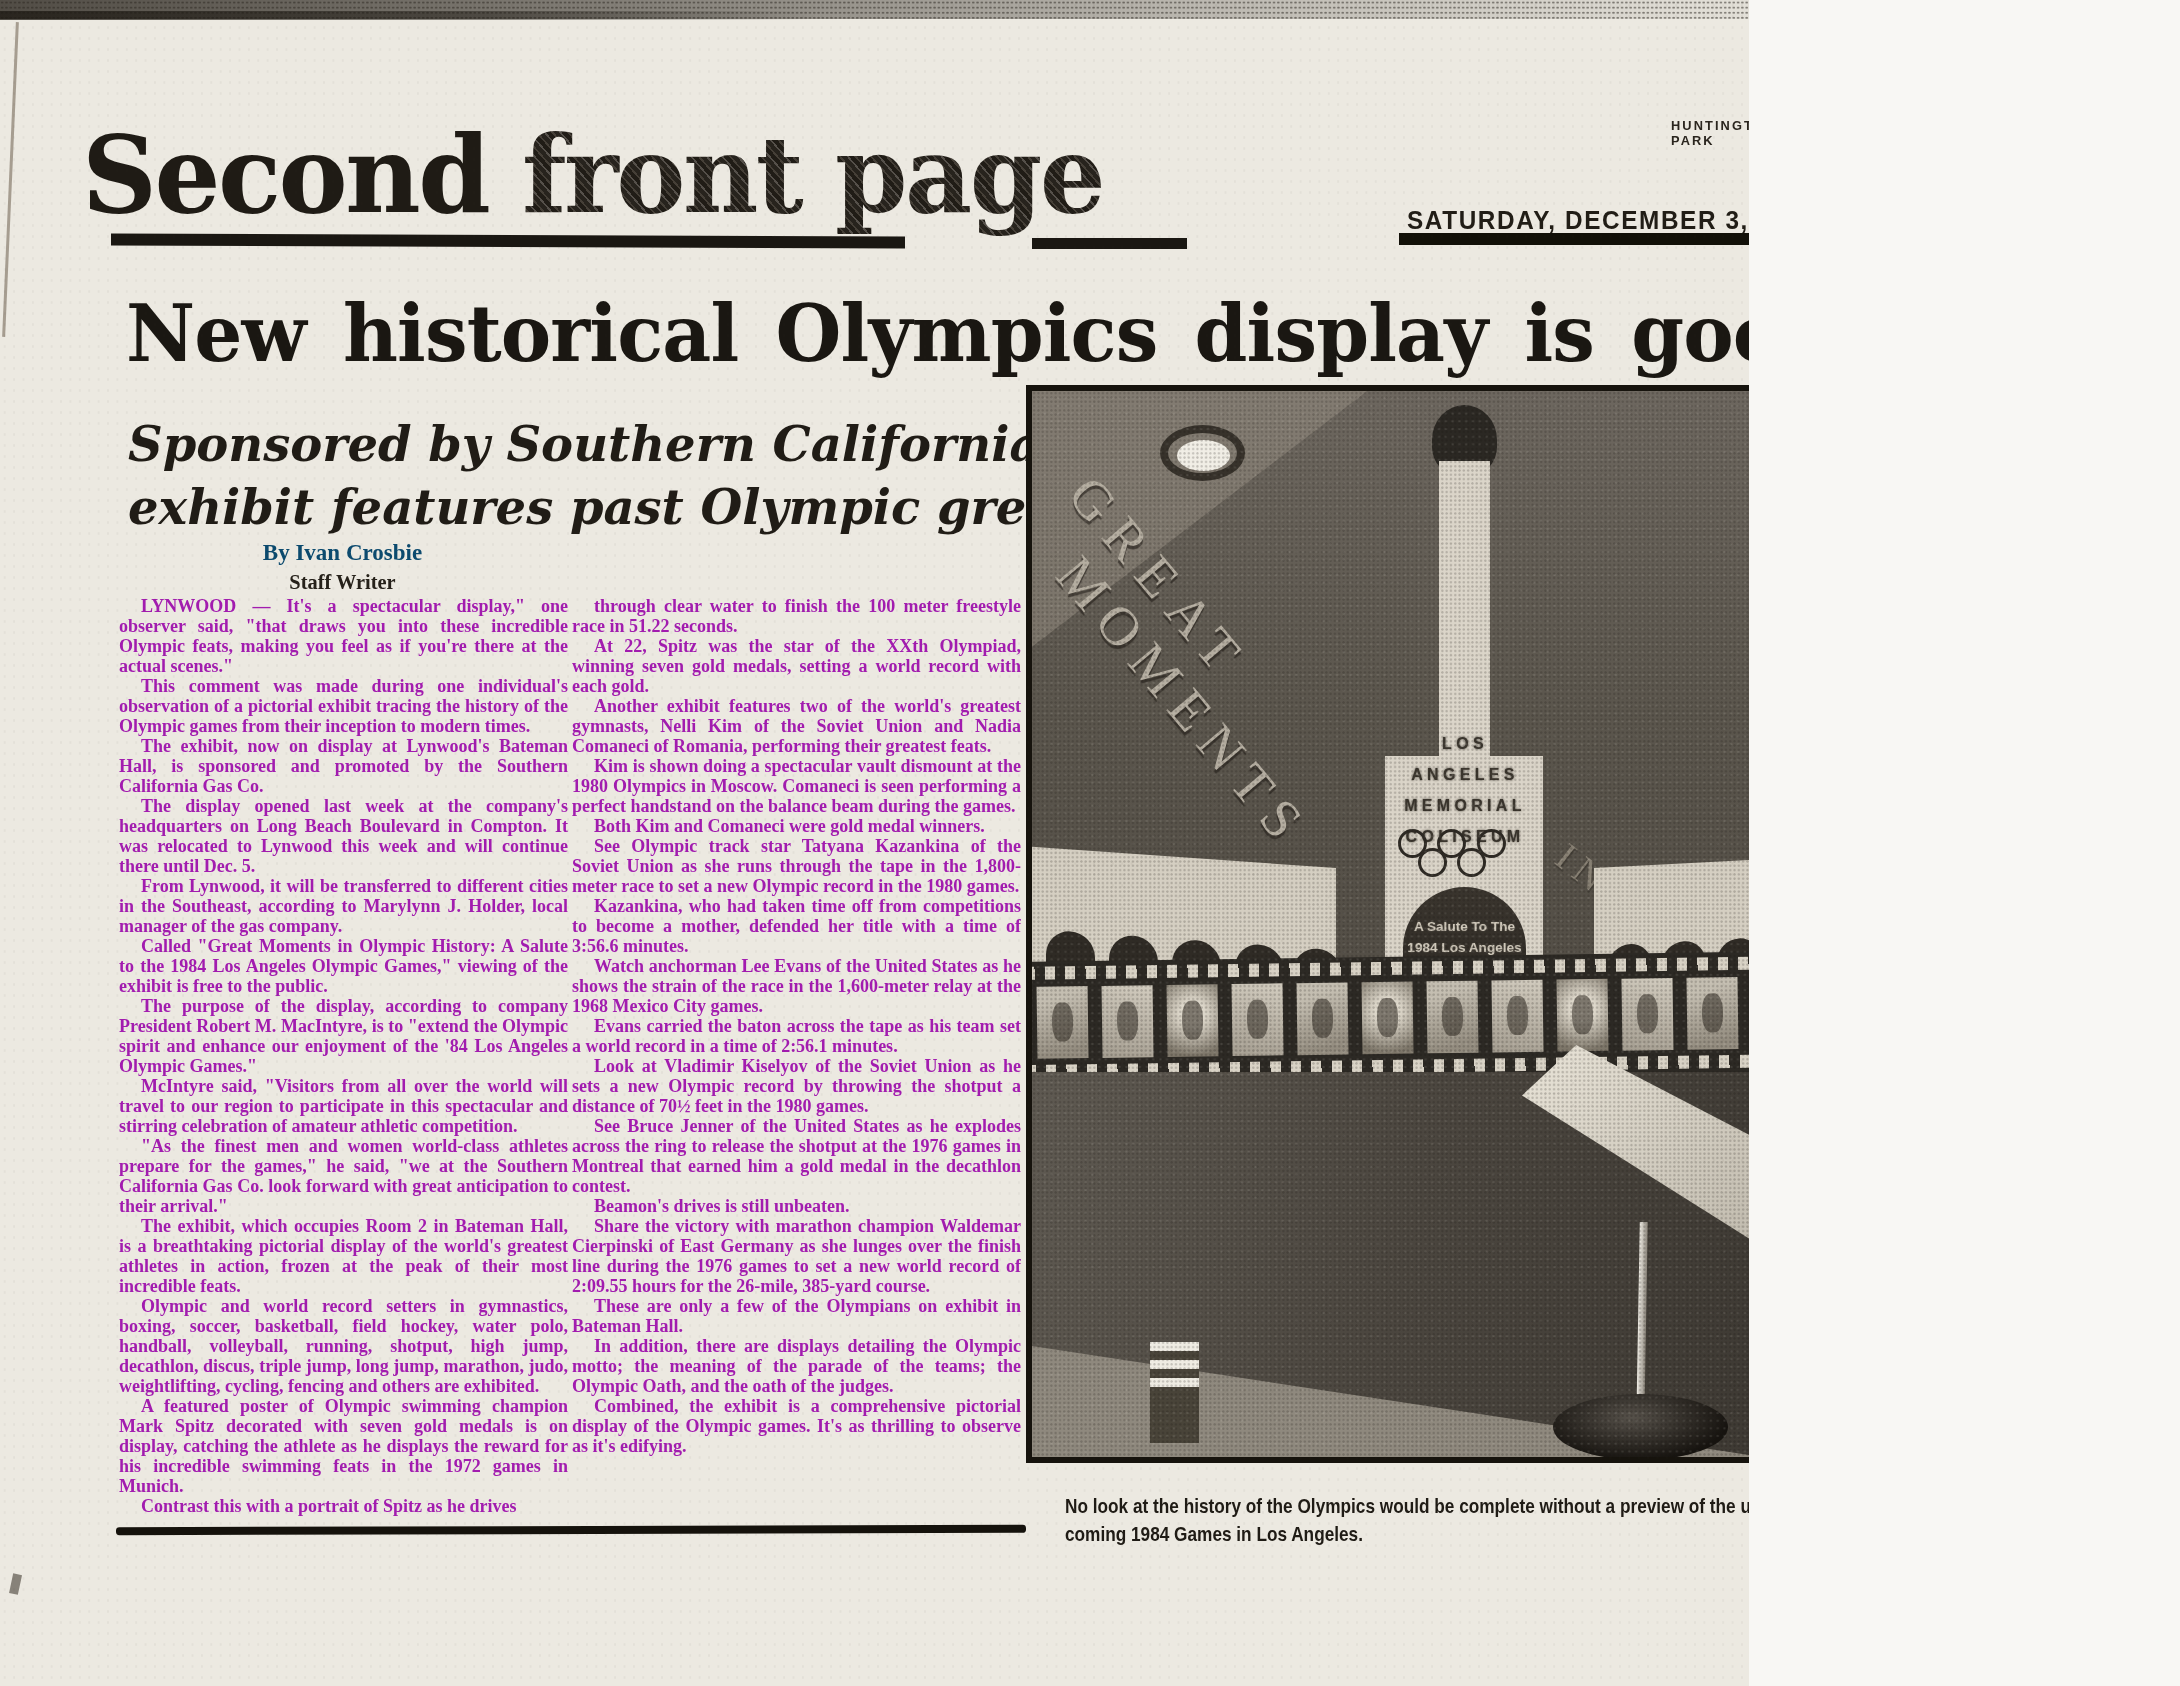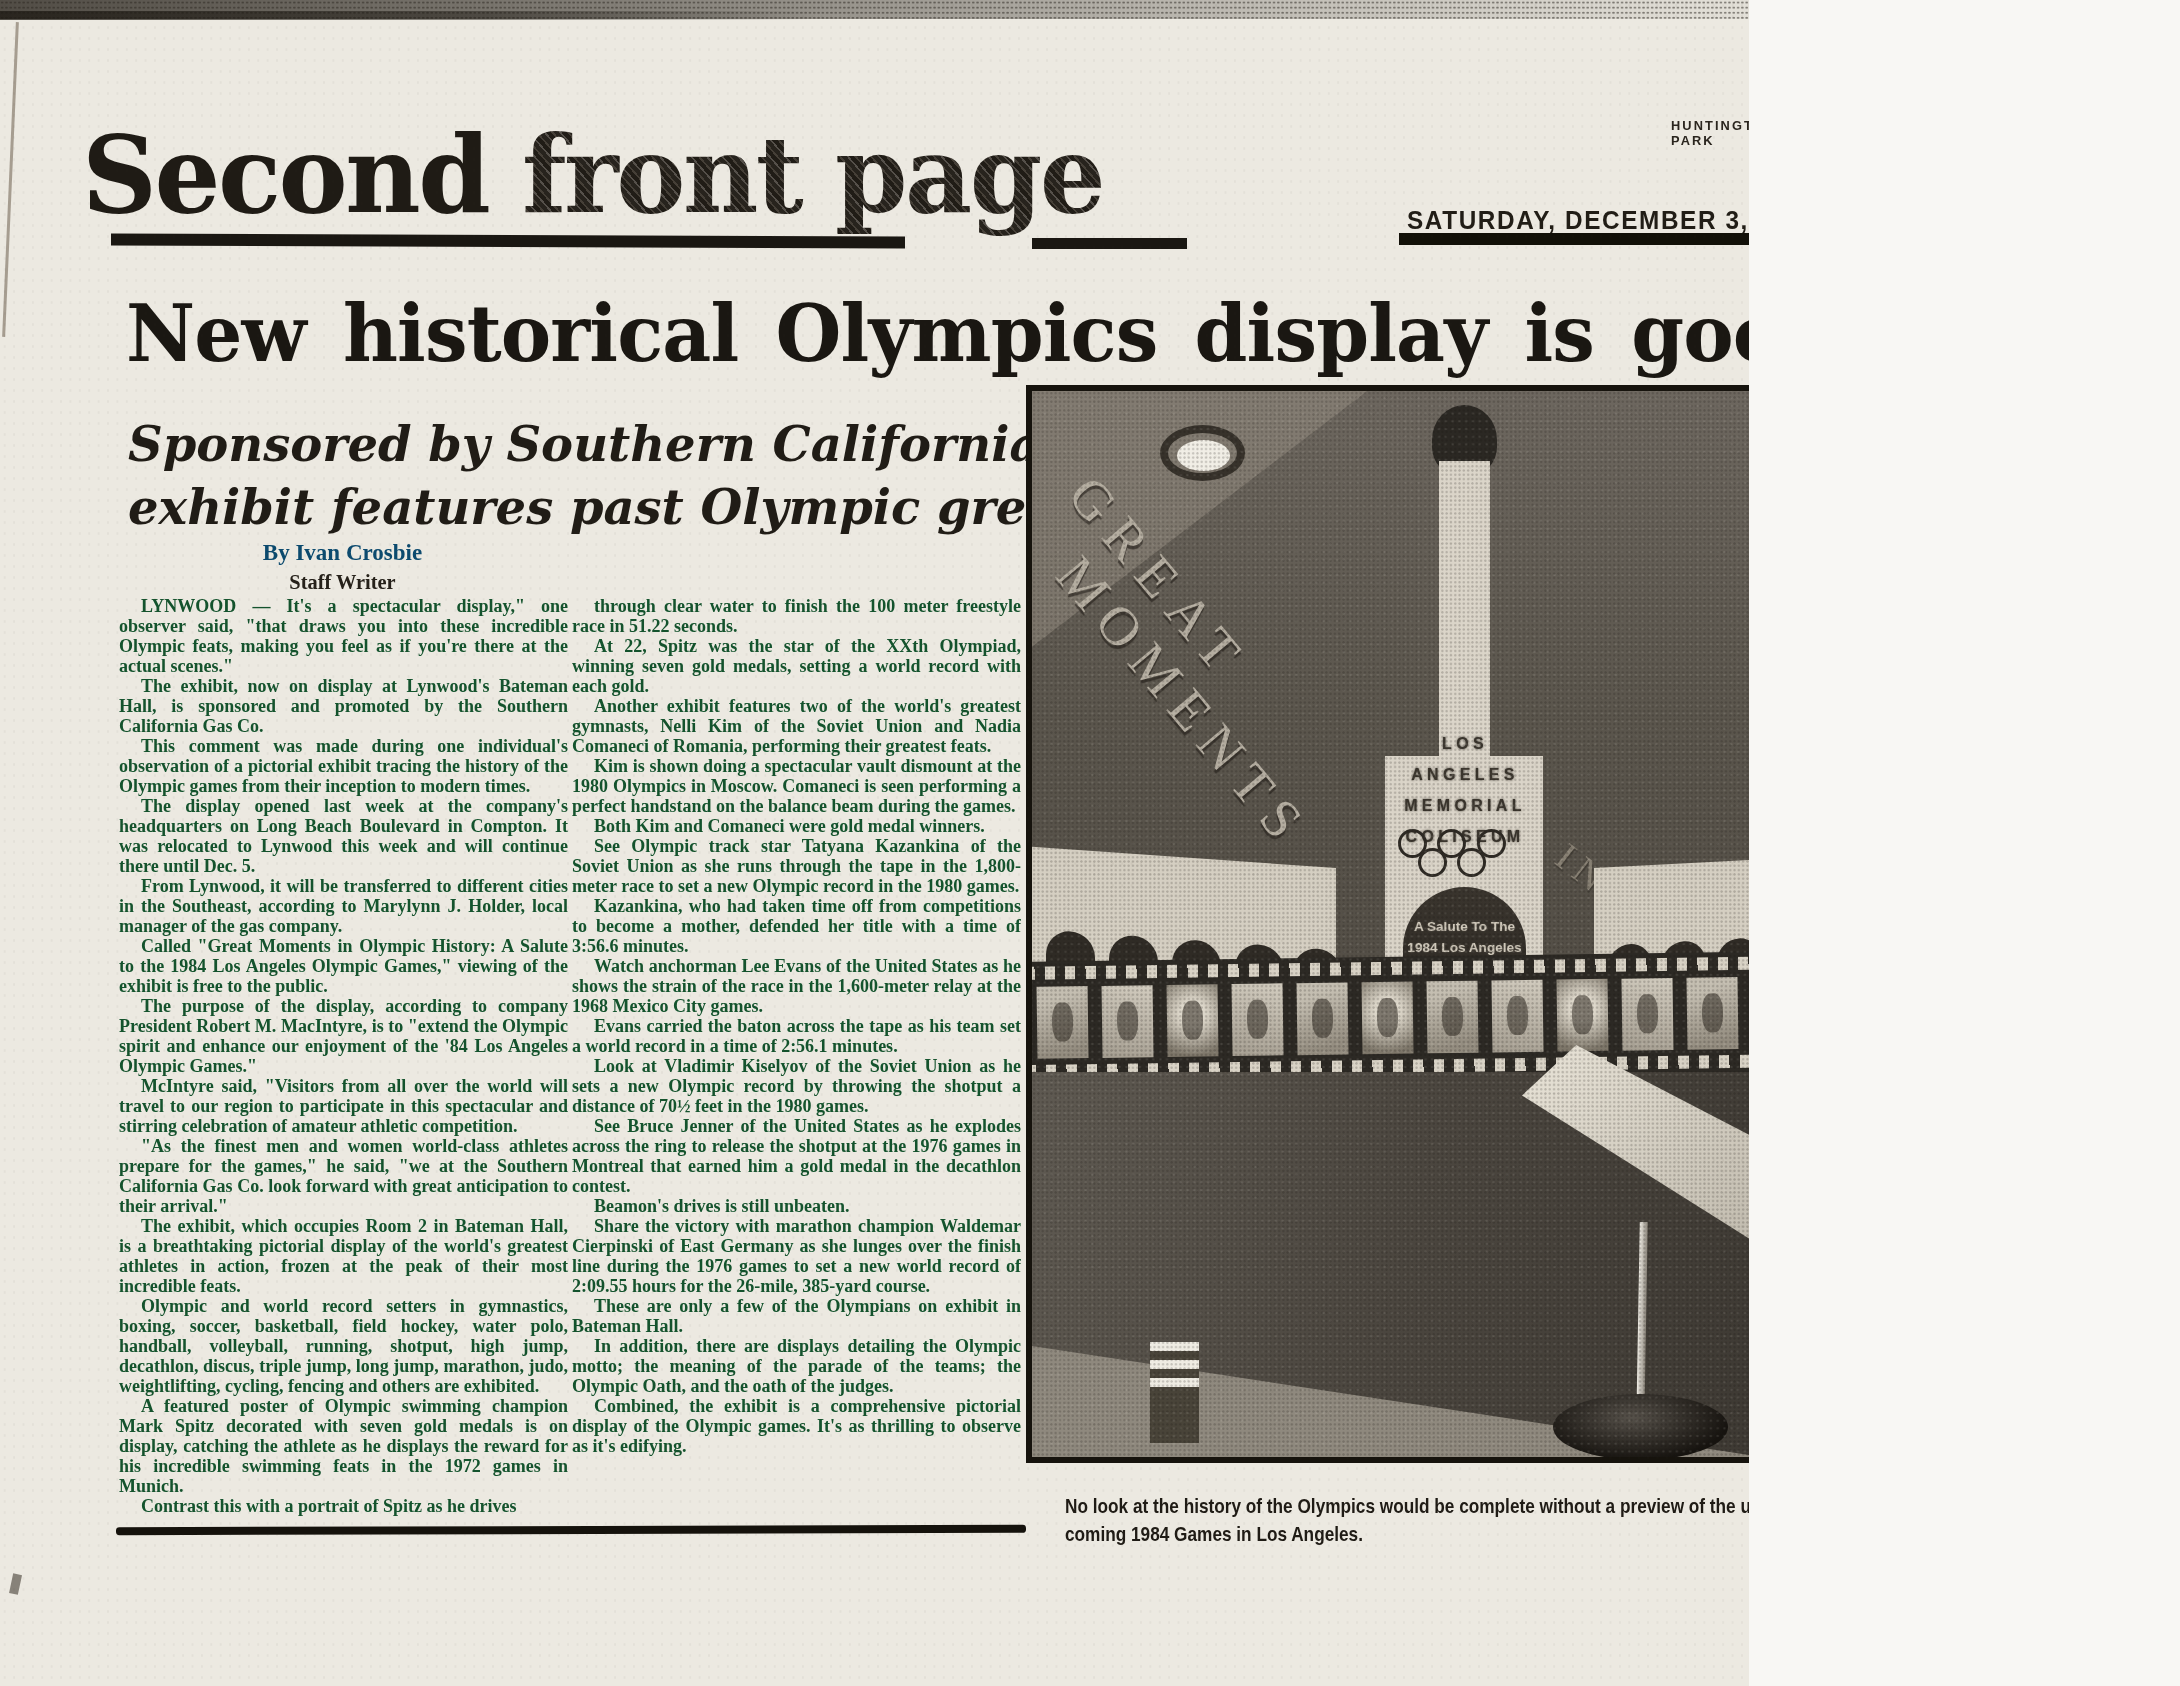--- a/index.html
+++ b/index.html
@@ -53,21 +53,21 @@
         font-size:78px;line-height:1.05;letter-spacing:-0.9px;word-spacing:12px;color:#1a1712;
         transform:scaleX(.97);transform-origin:0 0;white-space:nowrap;}
   .subhead{position:absolute;left:128px;width:937px;font-family:"DejaVu Serif",serif;font-style:italic;font-weight:700;
         font-size:48px;color:#201c16;white-space:nowrap;}
   .subhead.l1{top:416px;} .subhead.l2{top:479px;}
   .byline-wrap{position:absolute;left:119px;top:540px;width:447px;text-align:center;}
   .byline{font-weight:700;font-size:23px;color:#0c4a6e;}
   .byline-role{font-weight:700;font-size:20.4px;color:#26211a;margin-top:5.1px;}
   
   .col{position:absolute;top:596px;width:449px;height:930px;overflow:hidden;
-        font-size:18px;line-height:20px;font-weight:700;text-align:justify;color:#14532d;}
+        font-size:18px;line-height:20px;font-weight:700;text-align:justify;color:#a21caf;}
   .col1{left:119px;} .col2{left:572px;}
   .col p{margin:0;text-indent:22px;}
   .col-rule{position:absolute;left:116px;top:1526px;width:910px;height:7.7px;background:#15120c;transform:rotate(-.15deg);border-radius:3.4px;}
   
   .photo{position:absolute;left:1026px;top:385px;width:850px;height:1078px;border:6px solid #16130d;
         background:linear-gradient(180deg,#6d6必75f 0%,#5b564d 30%,#524d45 60%,#46423b 100%);overflow:hidden;}
   .photo{background:linear-gradient(180deg,#6d675f 0%,#5b564d 30%,#524d45 60%,#46423b 100%);}
   .wall-hi{position:absolute;inset:0;clip-path:polygon(0 0,40% 0,0 24%);background:rgba(152,144,132,.5);}
   .lamp-ring{position:absolute;left:128px;top:34px;width:85px;height:56px;border-radius:50%;border:8.5px solid rgba(36,32,26,.8);}
   .lamp-core{position:absolute;left:145px;top:49px;width:53px;height:31px;border-radius:50%;background:#f1eee6;}
@@ -164,22 +164,22 @@
   <div class="subhead l1">Sponsored by Southern California Gas,</div>
   <div class="subhead l2">exhibit features past Olympic greats</div>
 
   <div class="byline-wrap">
     <div class="byline">By Ivan Crosbie</div>
     <div class="byline-role">Staff Writer</div>
   </div>
 
   <div class="col col1">
       <p>LYNWOOD — It's a spectacular display," one observer said, "that draws you into these incredible Olympic feats, making you feel as if you're there at the actual scenes."</p>
+      <p>This comment was made during one individual's observation of a pictorial exhibit tracing the history of the Olympic games from their inception to modern times.</p>
       <p>The exhibit, now on display at Lynwood's Bateman Hall, is sponsored and promoted by the Southern California Gas Co.</p>
-      <p>This comment was made during one individual's observation of a pictorial exhibit tracing the history of the Olympic games from their inception to modern times.</p>
       <p>The display opened last week at the company's headquarters on Long Beach Boulevard in Compton. It was relocated to Lynwood this week and will continue there until Dec. 5.</p>
       <p>From Lynwood, it will be transferred to different cities in the Southeast, according to Marylynn J. Holder, local manager of the gas company.</p>
       <p>Called "Great Moments in Olympic History: A Salute to the 1984 Los Angeles Olympic Games," viewing of the exhibit is free to the public.</p>
       <p>The purpose of the display, according to company President Robert M. MacIntyre, is to "extend the Olympic spirit and enhance our enjoyment of the '84 Los Angeles Olympic Games."</p>
       <p>McIntyre said, "Visitors from all over the world will travel to our region to participate in this spectacular and stirring celebration of amateur athletic competition.</p>
       <p>"As the finest men and women world-class athletes prepare for the games," he said, "we at the Southern California Gas Co. look forward with great anticipation to their arrival."</p>
       <p>The exhibit, which occupies Room 2 in Bateman Hall, is a breathtaking pictorial display of the world's greatest athletes in action, frozen at the peak of their most incredible feats.</p>
       <p>Olympic and world record setters in gymnastics, boxing, soccer, basketball, field hockey, water polo, handball, volleyball, running, shotput, high jump, decathlon, discus, triple jump, long jump, marathon, judo, weightlifting, cycling, fencing and others are exhibited.</p>
       <p>A featured poster of Olympic swimming champion Mark Spitz decorated with seven gold medals is on display, catching the athlete as he displays the reward for his incredible swimming feats in the 1972 games in Munich.</p>
       <p>Contrast this with a portrait of Spitz as he drives</p>

